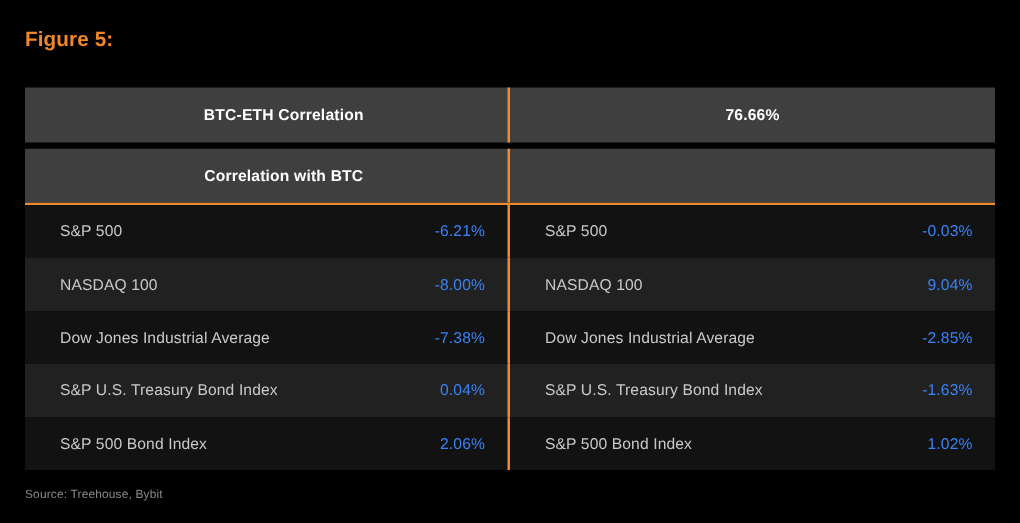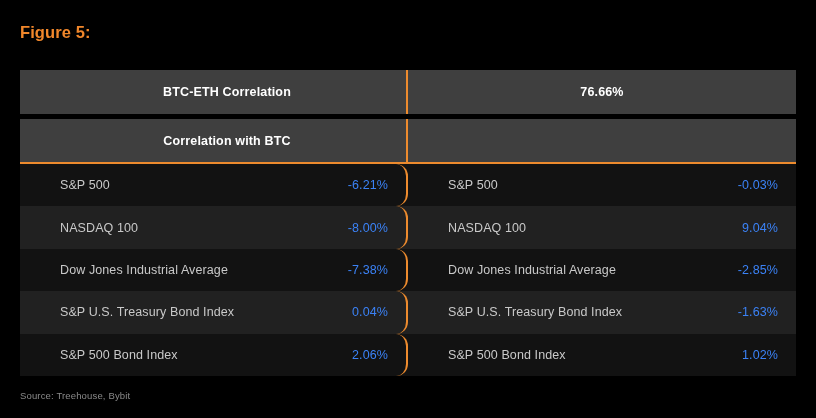--- a/index.html
+++ b/index.html
@@ -109,22 +109,21 @@
     box-sizing: border-box;
   }
   .data-row.odd  { background: #121212; }
   .data-row.even { background: #212121; }
 
   .cell {
     flex: 0 0 50%;
     display: flex;
     align-items: center;
     box-sizing: border-box;
-    padding: 0 18px 0 40px;
-    border-radius: 12px;
+    padding: 0 18px 0 28px;
   }
   .cell.left-cell {
     border-right: 2px solid #ED8B2E;
   }
   .cell-label {
     color: #C9C9C9;
     font-size: 12.5px;
     letter-spacing: 0.1px;
     white-space: nowrap;
   }

